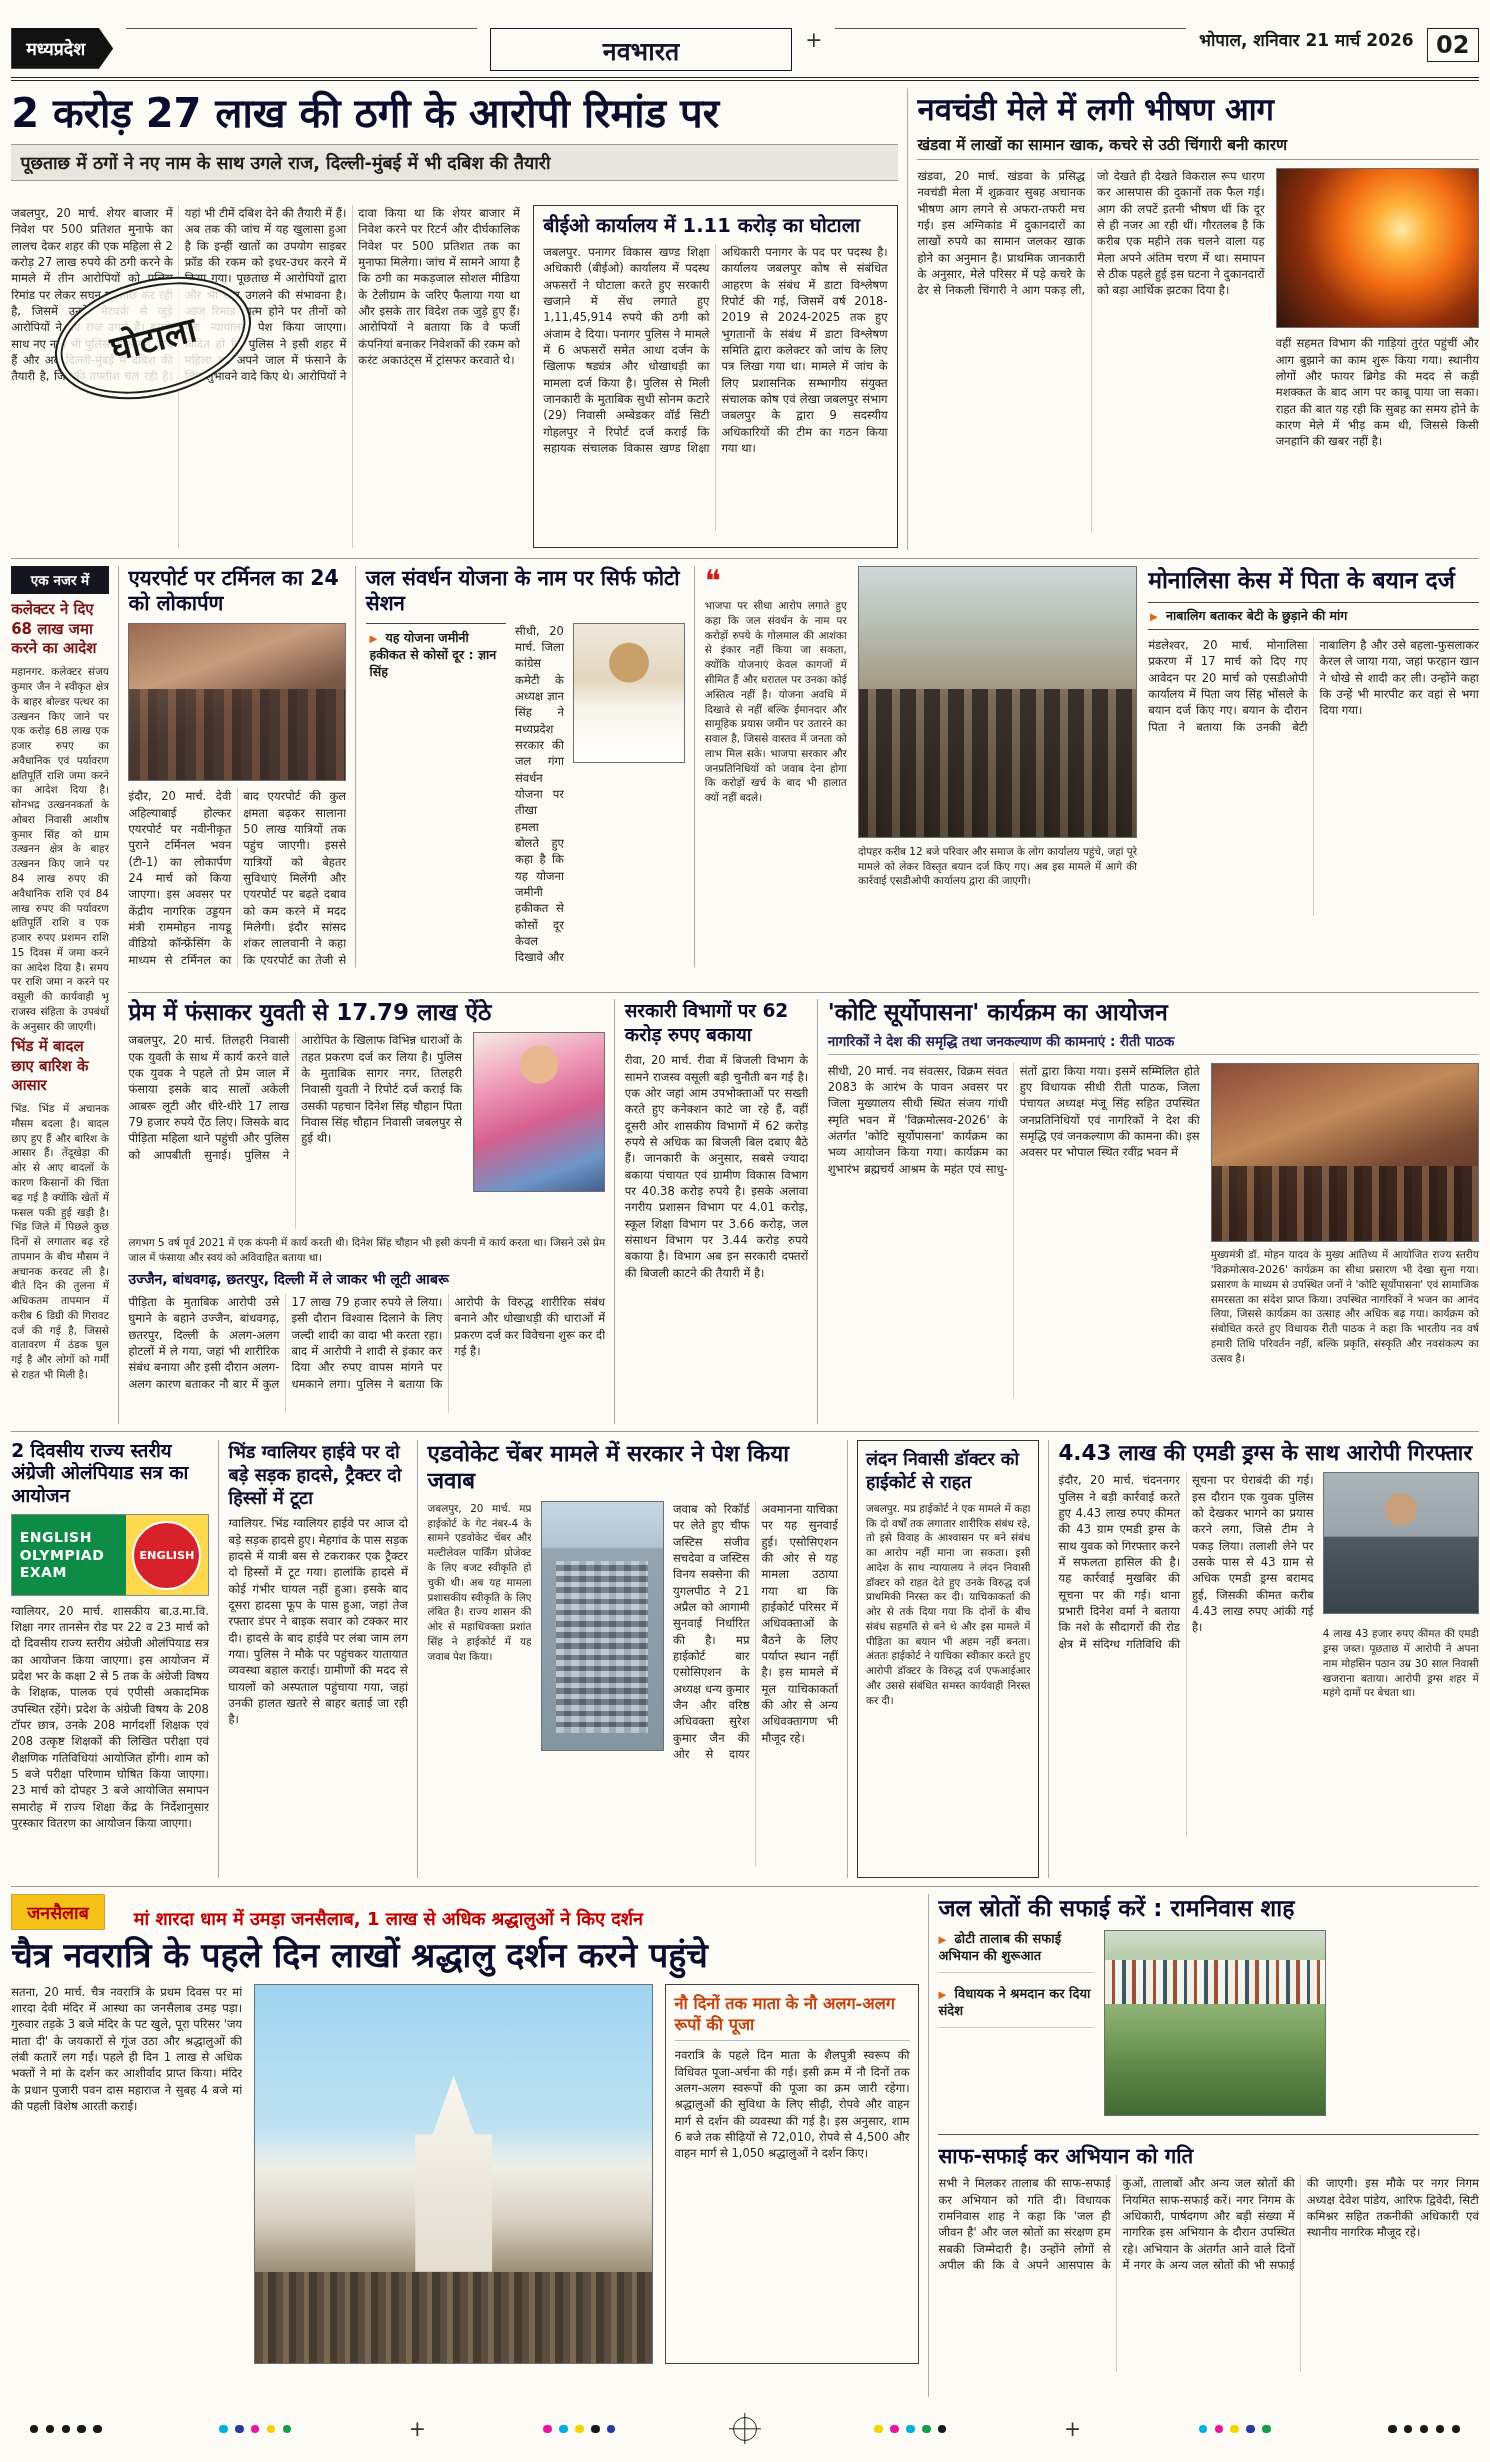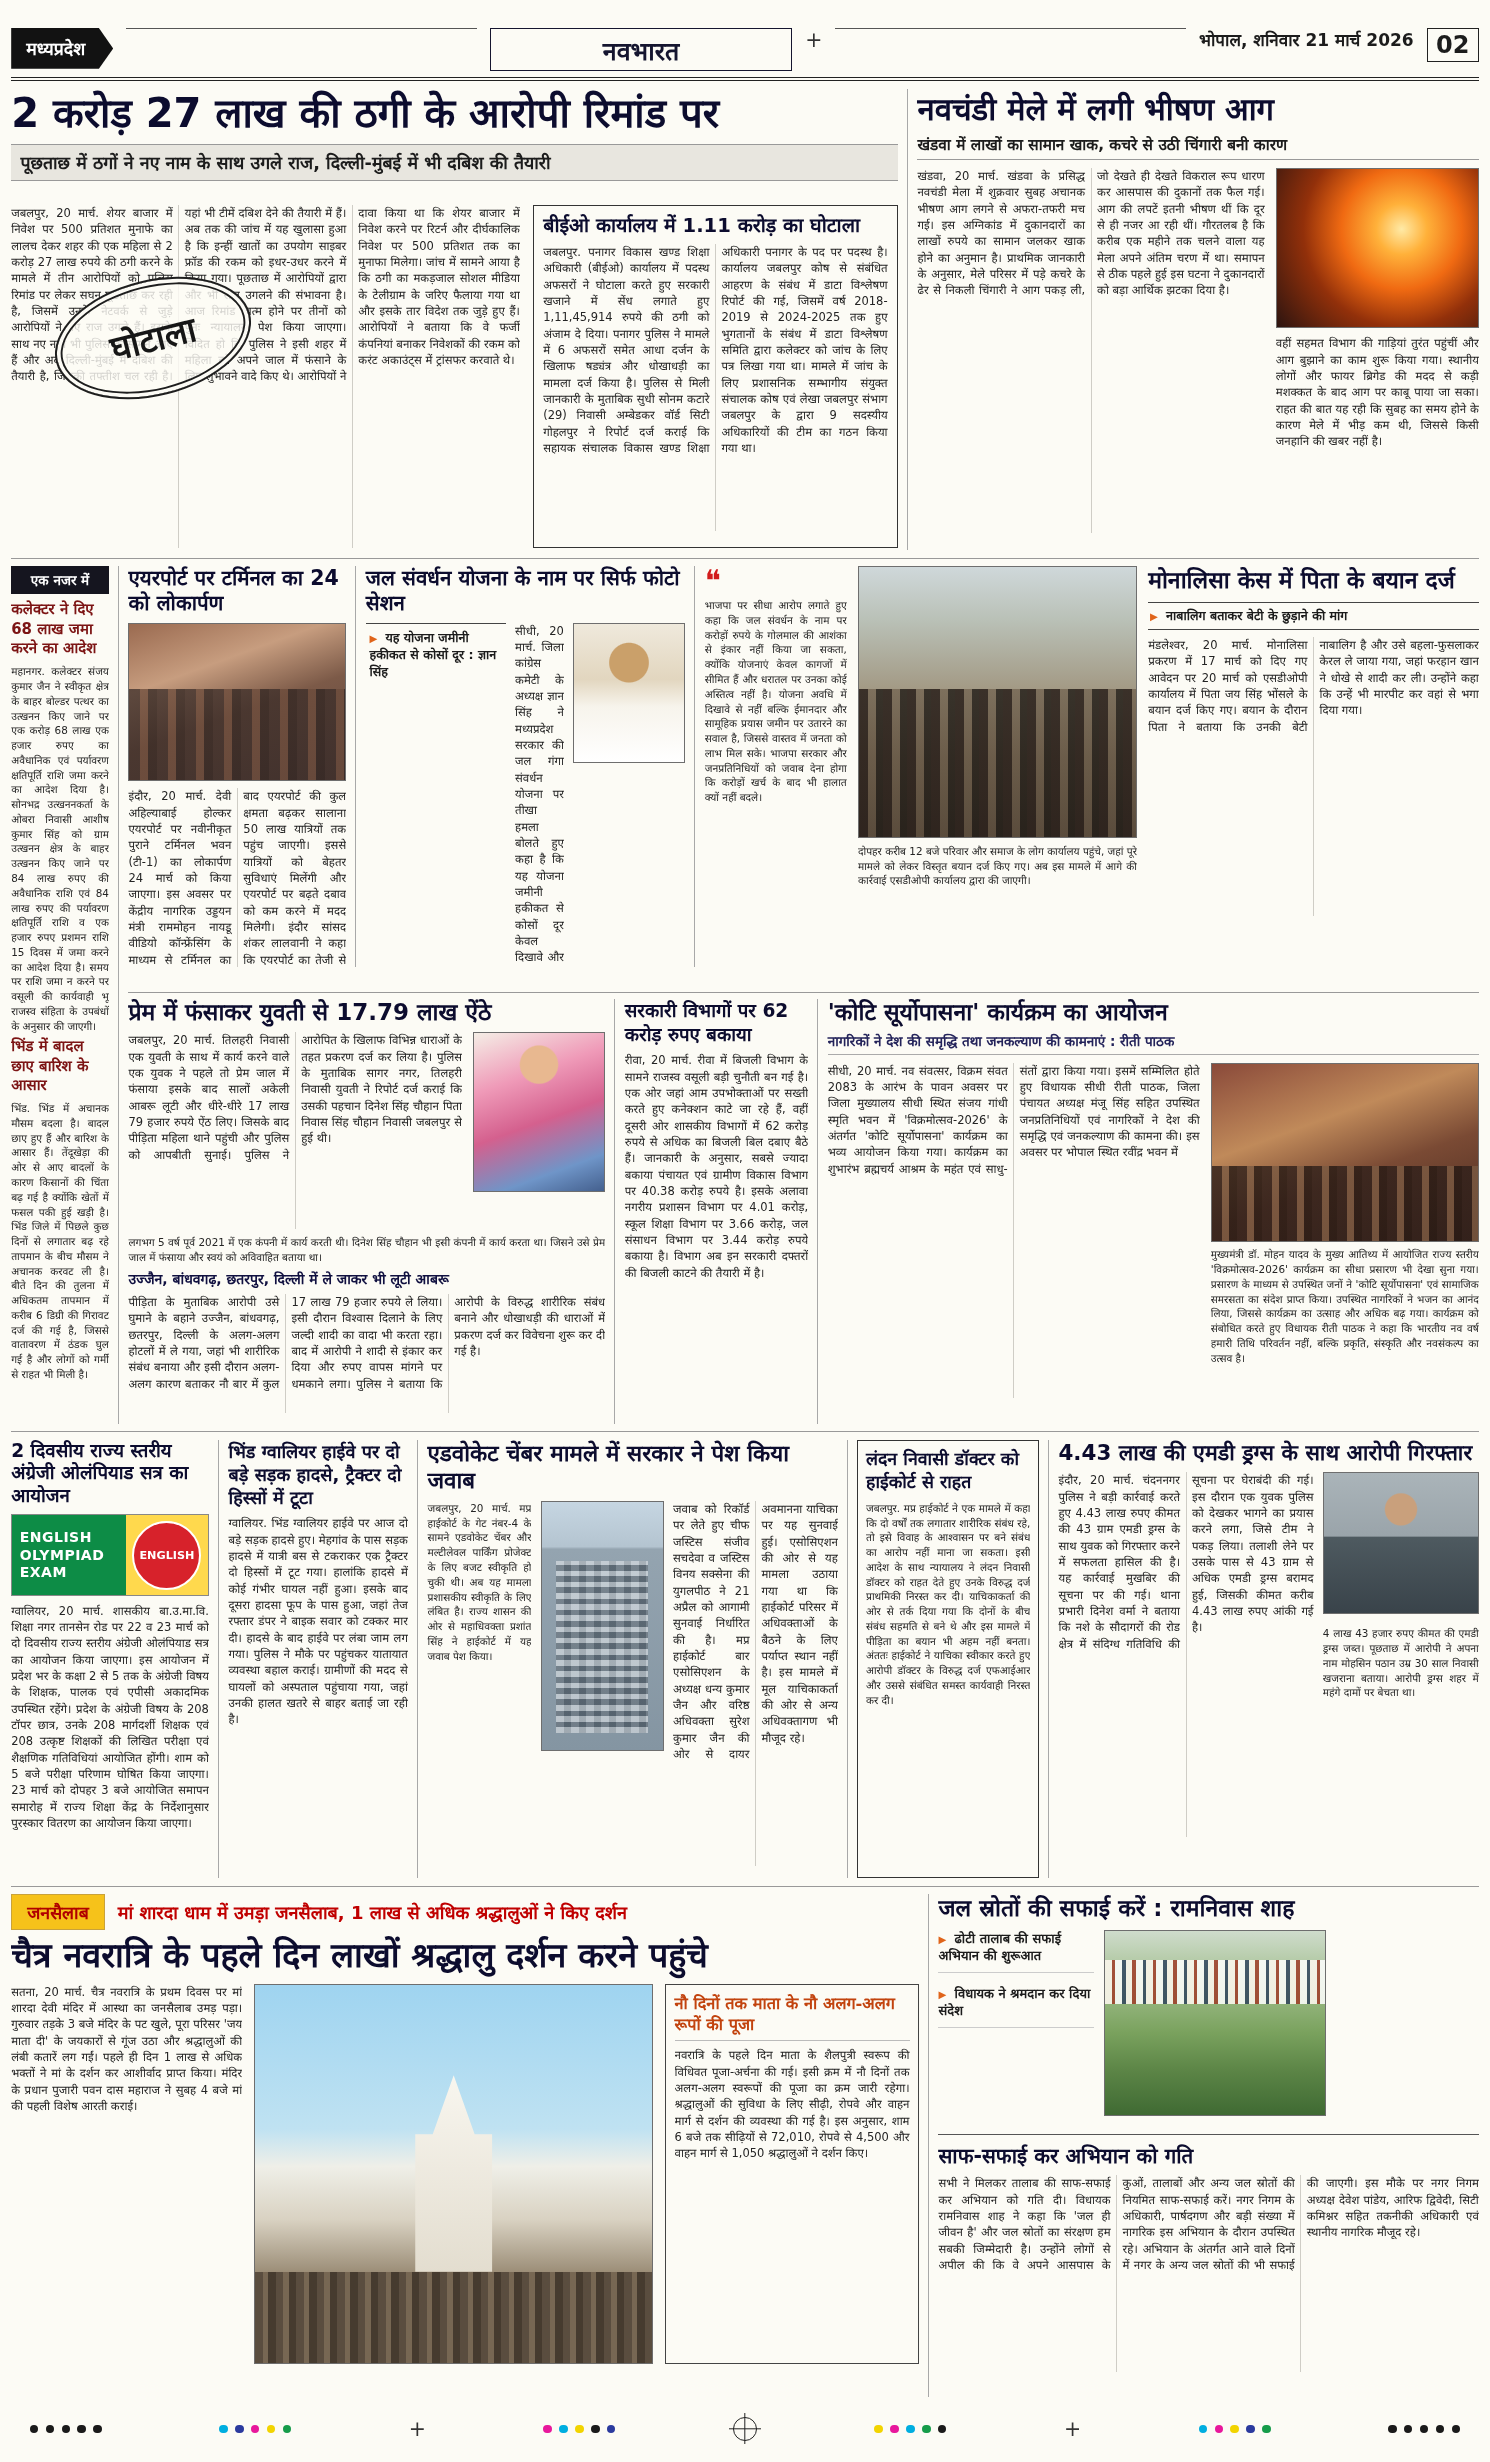--- a/index.html
+++ b/index.html
@@ -133,21 +133,21 @@
   .london-box{border:1.4px solid #333;padding:7.5px;height:100%}
   .london-box h3{font-size:17.7px;line-height:1.3;margin-bottom:6.5px;color:#0c0c2e}
   .drugs-content{display:flex;gap:9.3px}
   .drugs-right{width:156px;flex:none;display:flex;flex-direction:column;gap:12px}
   .mug-photo{width:100%;height:142px;
     background:radial-gradient(circle at 50% 26%,#c9a07c 0 12%,rgba(0,0,0,0) 13%),
     linear-gradient(180deg,#aab4b9 0%,#9aa4aa 45%,#4e5a60 46%,#39434a 100%)}
 
   
   .row5{grid-template-columns:917px 1fr;height:510px;border-bottom:none}
-  .jans-banner{display:flex;align-items:center;gap:13px;margin-bottom:6.5px}
+  .jans-banner{display:flex;align-items:flex-end;gap:29px;margin-bottom:6.5px}
   .jans-badge{background:#f6c21a;color:#b00000;font-weight:700;font-size:17.7px;padding:4.7px 15px;border:0.9px solid #c9a23a}
   .jans-strip{color:#c00000;font-weight:700;font-size:18px}
   .jans-hl{font-size:34px;line-height:1.12;margin-bottom:9.3px;color:#0c0c2e;font-weight:700}
   .jans-content{display:flex;gap:12px;height:380px}
   .jans-leftcol{width:231px;flex:none}
   .temple-photo{width:399px;height:100%;
     background:linear-gradient(180deg,#9fd4f0 0%,#bfe2f2 38%,#efefe8 48%,#d9d2c2 62%,#8a7a62 80%,#5d5044 100%)}
   .temple-photo::before{content:"";position:absolute;left:0;right:0;bottom:0;height:24%;
     background:repeating-linear-gradient(90deg,#5a4d3f 0 7.5px,#776753 7.5px 13px,#463b2f 13px 20.5px)}
   .temple-photo::after{content:"";position:absolute;left:28%;bottom:24%;width:44%;height:52%;

